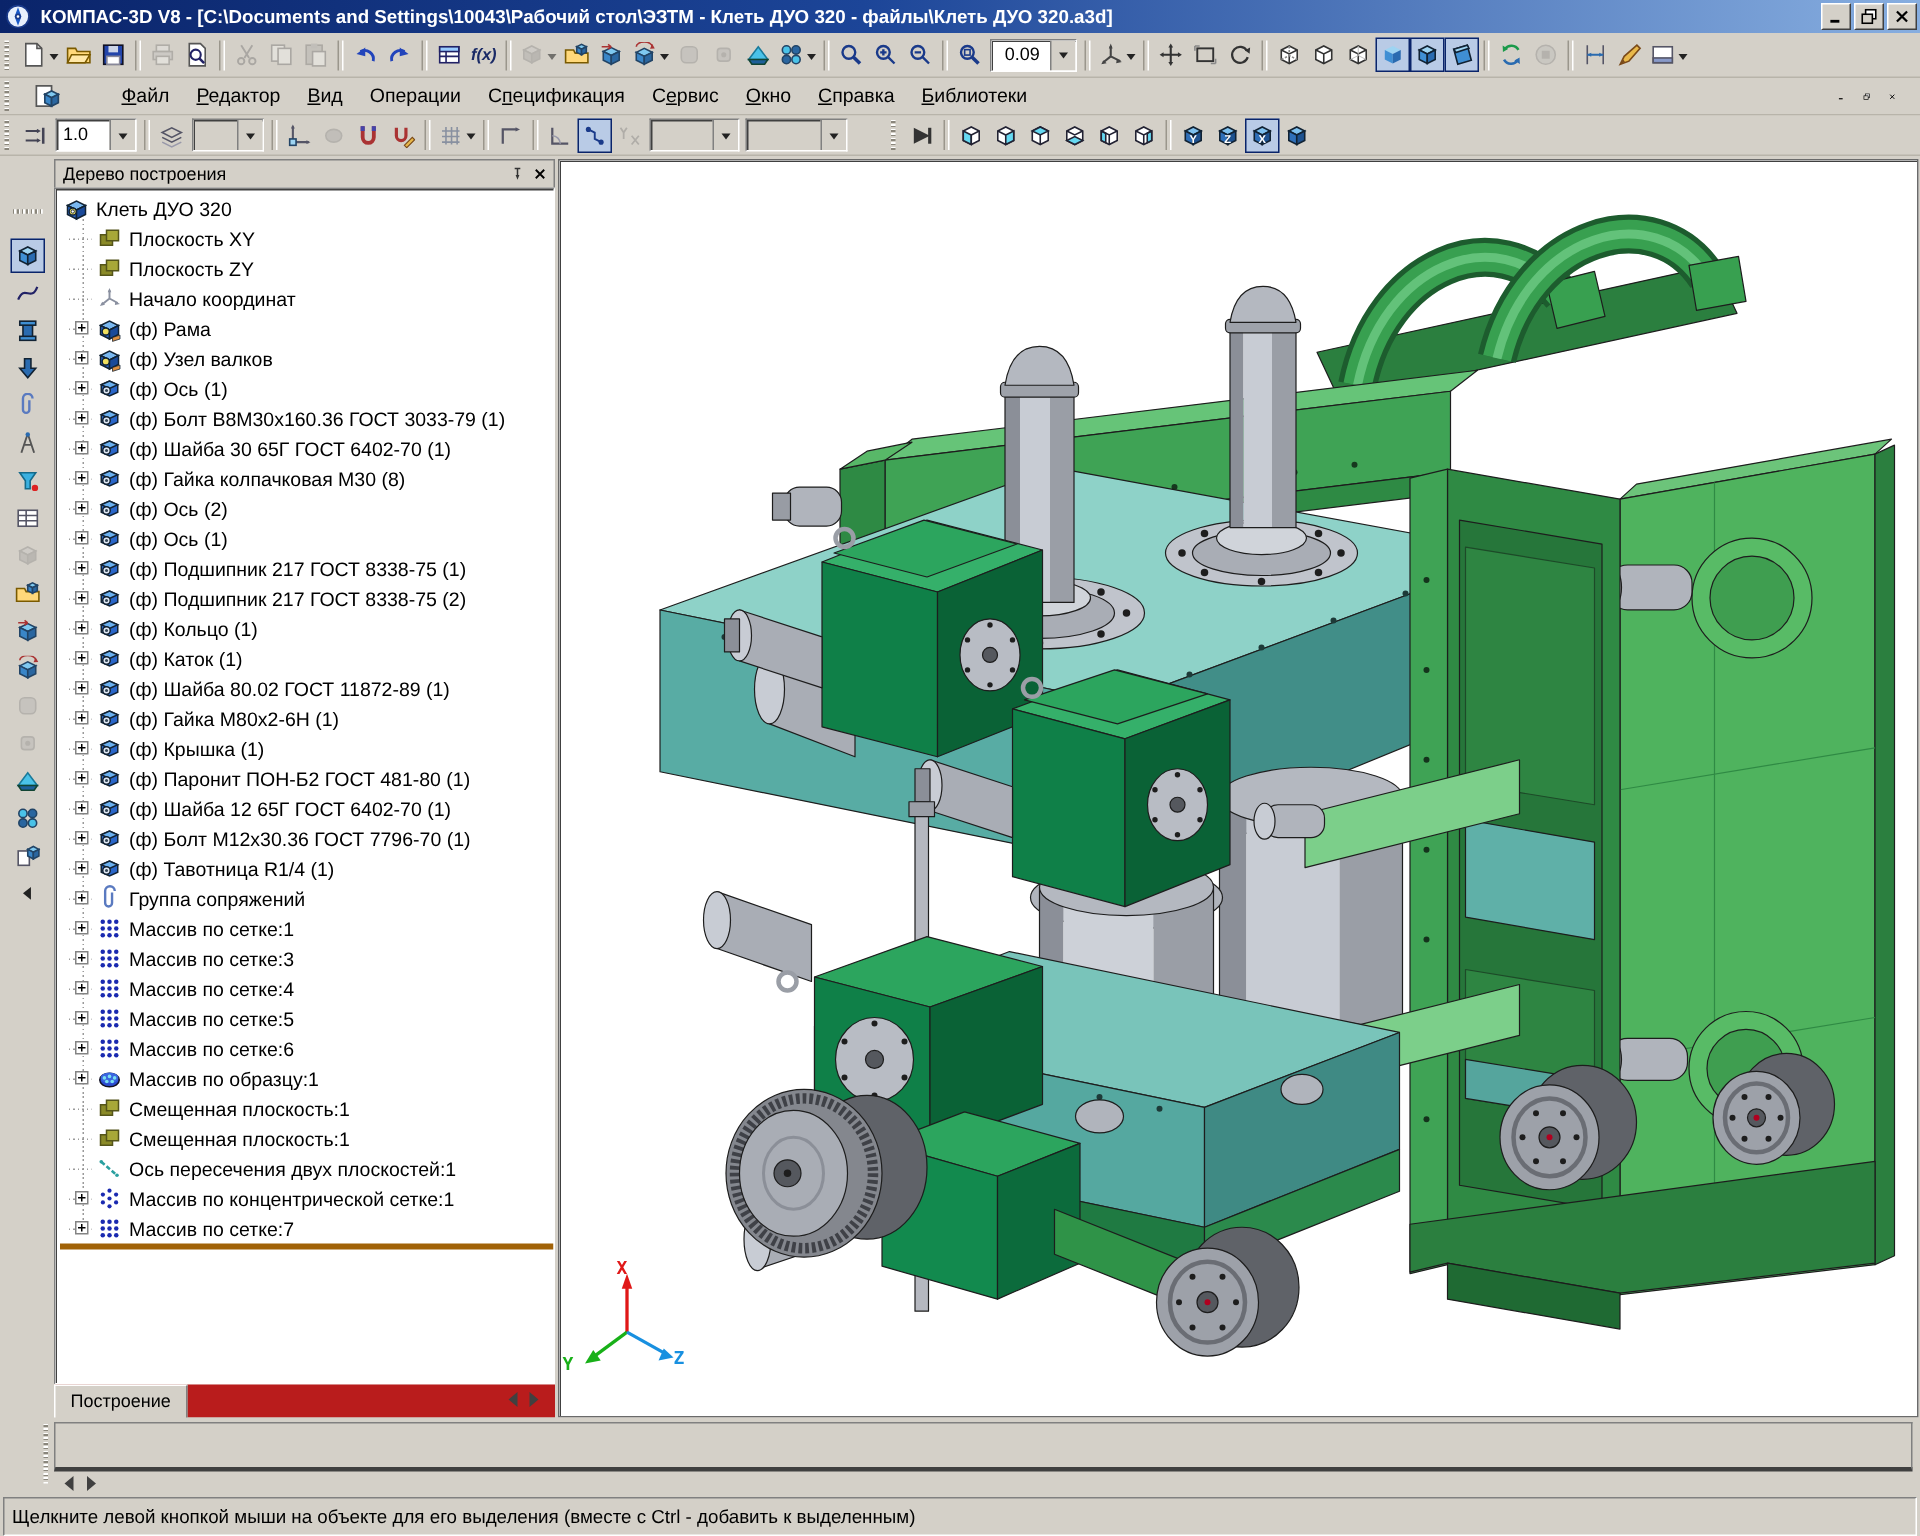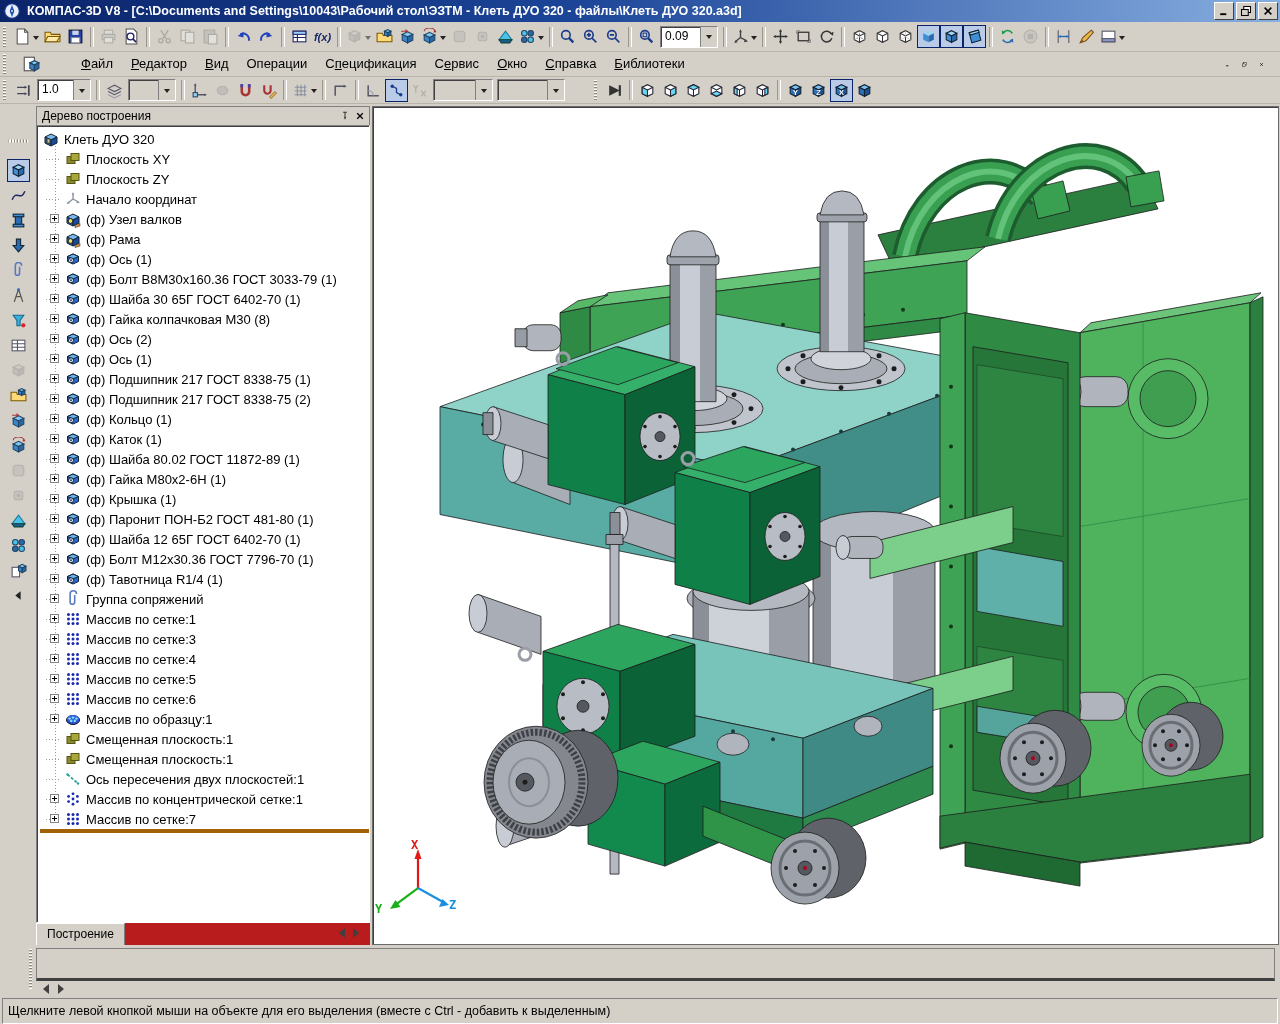--- a/index.html
+++ b/index.html
@@ -752,21 +752,21 @@
     </button>
       <span class="tsep"></span>
       <button class="tbtn">
       <span class="bicon">
           <svg viewBox="0 0 18 18" class="ig">
             <use href="#i-magscale"></use>
           </svg>
         </span>
 
     </button>
-      <span class="combo" style="width: 56px;">
+      <span class="combo" style="width: 56px; text-align: center;">
         <span class="cval">0.09</span>
         <span class="cbtn"></span>
       </span>
       <span class="tsep"></span>
       <button class="tbtn dd">
       <span class="bicon">
           <svg viewBox="0 0 18 18" class="ig">
             <use href="#i-orient"></use>
           </svg>
         </span>
@@ -1341,30 +1341,30 @@
             </span>
           <span class="tlbl">Начало координат</span>
         </div>
           <div class="trow exp">
           <span class="texp exp"></span>
           <span class="ticn">
               <svg viewBox="0 0 18 18" class="ig">
                 <use href="#i-t-sub"></use>
               </svg>
             </span>
+          <span class="tlbl">(ф) Рама</span>
+        </div>
+          <div class="trow exp">
+          <span class="texp exp"></span>
+          <span class="ticn">
+              <svg viewBox="0 0 18 18" class="ig">
+                <use href="#i-t-sub"></use>
+              </svg>
+            </span>
           <span class="tlbl">(ф) Узел валков</span>
-        </div>
-          <div class="trow exp">
-          <span class="texp exp"></span>
-          <span class="ticn">
-              <svg viewBox="0 0 18 18" class="ig">
-                <use href="#i-t-sub"></use>
-              </svg>
-            </span>
-          <span class="tlbl">(ф) Рама</span>
         </div>
           <div class="trow exp">
           <span class="texp exp"></span>
           <span class="ticn">
               <svg viewBox="0 0 18 18" class="ig">
                 <use href="#i-t-part"></use>
               </svg>
             </span>
           <span class="tlbl">(ф) Ось (1)</span>
         </div>

